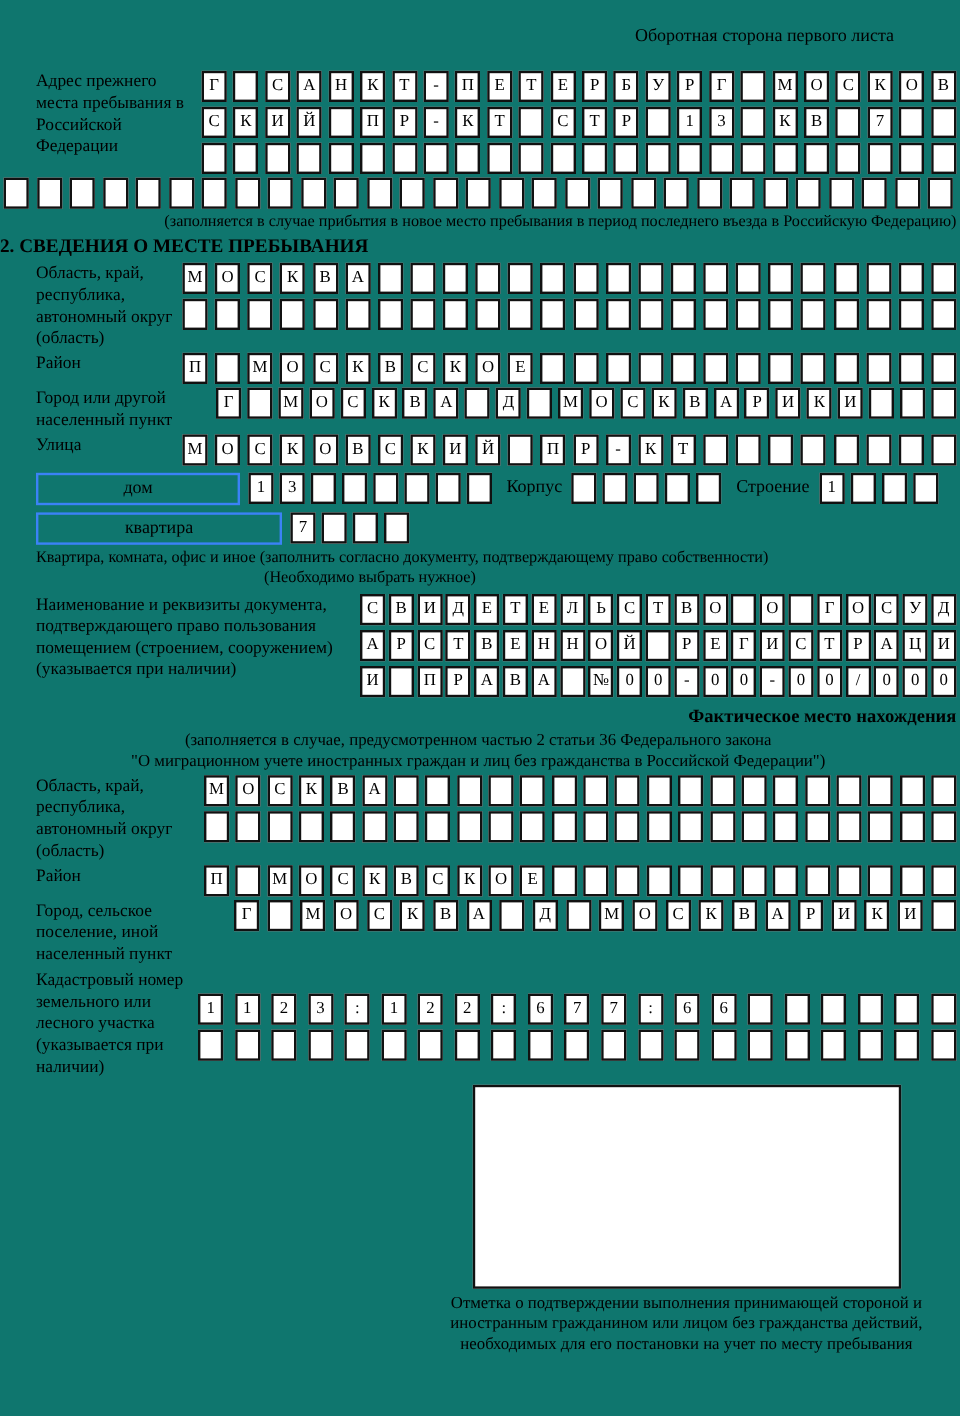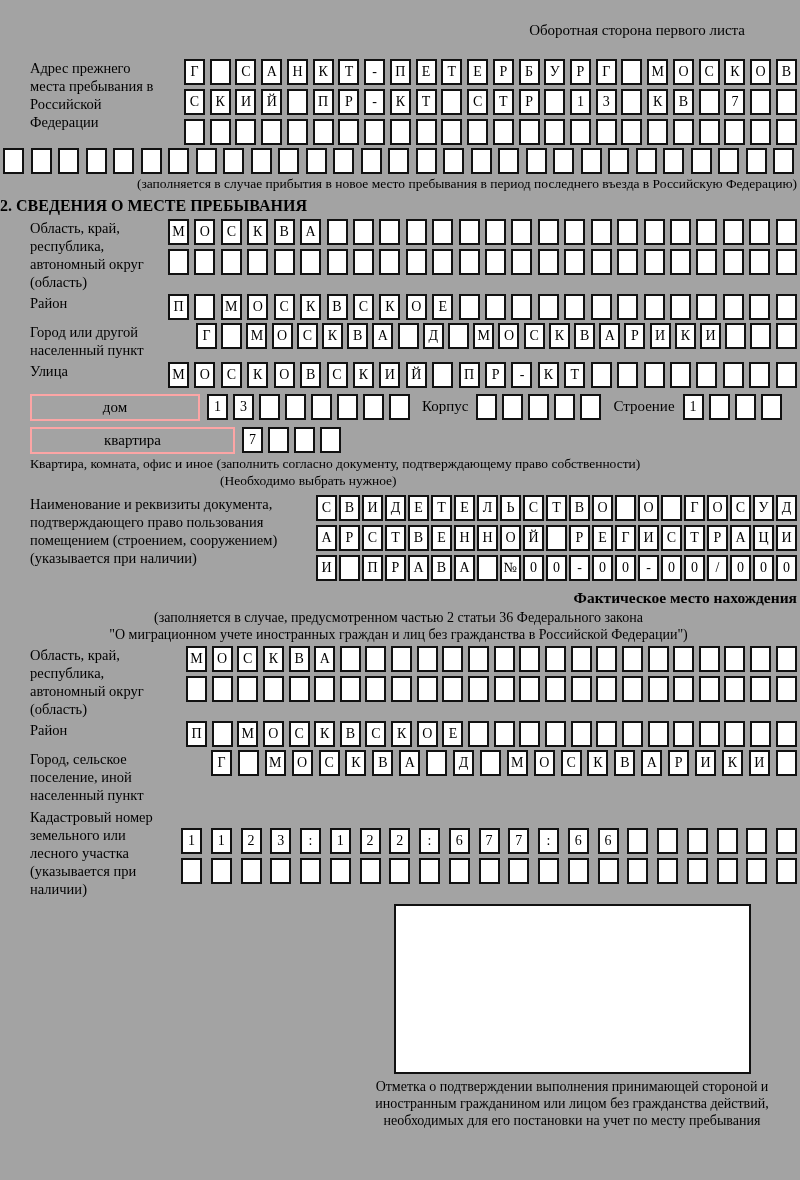--- a/index.html
+++ b/index.html
@@ -1,25 +1,25 @@
 <!DOCTYPE html>
 <html><head>
 <meta charset="utf-8">
 <style>
   * { box-sizing: border-box; }
   html,body { margin:0; padding:0; }
   body {
     width:800px; height:1180px; background:#ffffff; color:#000;
     font-family:"Liberation Serif","DejaVu Serif",serif; font-size:15px;
   }
-  .page { width:800px; height:1180px; padding:0 3px 0 0; overflow:hidden; background:#a3a3a3; }
+  .page { width:800px; height:1180px; padding:0 3px 0 0; overflow:hidden; background:#0f766e; }
 
   .header-right { text-align:right; padding:22px 52px 0 0; font-size:15px; }
 
-  .frow { display:flex; align-items:flex-start; margin-left:30px;gap:16px; }
+  .frow { display:flex; align-items:flex-start; margin-left:30px; }
   .flabel { flex:0 0 auto; padding-right:6px; font-size:14.5px; line-height:18px; }
   .w138{width:138px} .w122{width:122px} .w150{width:150px}
   .w270{width:270px} .w140{width:140px} .w165{width:165px} .w135{width:135px}
 
   .rowstack { flex:1; display:flex; flex-direction:column; gap:4px; min-width:0; }
   .cells { display:flex; justify-content:space-between; }
   .frow > .cells { flex:1; }
   .cell {
     flex:0 0 auto; width:21px; height:26px; border:2px solid #111;
     display:inline-flex; align-items:center; justify-content:center;
@@ -30,21 +30,21 @@
   .note { font-size:13.5px; line-height:16px; margin-left:30px; margin-top:2px; }
   .note.center { text-align:right; margin-left:0; margin-top:2px; }
 
   .sec-title { text-align:left; font-weight:bold; font-size:16px; margin:5px 0 4px 0; }
   .act-title { text-align:right; font-weight:bold; font-size:15.5px; margin:8px 0 2px 0; }
   .subtitle { text-align:center; font-size:14px; line-height:17px; }
 
   .mt3{margin-top:3px} .mt4{margin-top:4px} .mt6{margin-top:6px} .mt20{margin-top:20px}
 
   .house-row { display:flex; align-items:flex-start; margin-left:30px; }
-  .wide-box { height:27px; border:2px solid #fca5a5; display:flex; align-items:center; justify-content:center; font-size:15px; flex:0 0 auto; }
+  .wide-box { height:27px; border:2px solid #3b82f6; display:flex; align-items:center; justify-content:center; font-size:15px; flex:0 0 auto; }
   .wb-dom { width:170px; margin-right:7px; }
   .wb-kv  { width:205px; margin-right:7px; }
   .cells-n { display:flex; gap:5px; flex:0 0 auto; }
   .inline-label { padding:4px 8px 0 12px; font-size:15px; flex:0 0 auto; }
 
   .stay-row { display:flex; align-items:center; margin:5px 0 0 30px; }
   .stay-label { font-size:15px; margin-right:10px; }
   .cb { width:22px; height:26px; border:2px solid #111; display:inline-flex; align-items:center; justify-content:center; font-size:14px; flex:0 0 auto; }
   .opt-label { font-size:15px; margin:0 14px 0 12px; }
   .opt-label.last { margin-right:0; }

